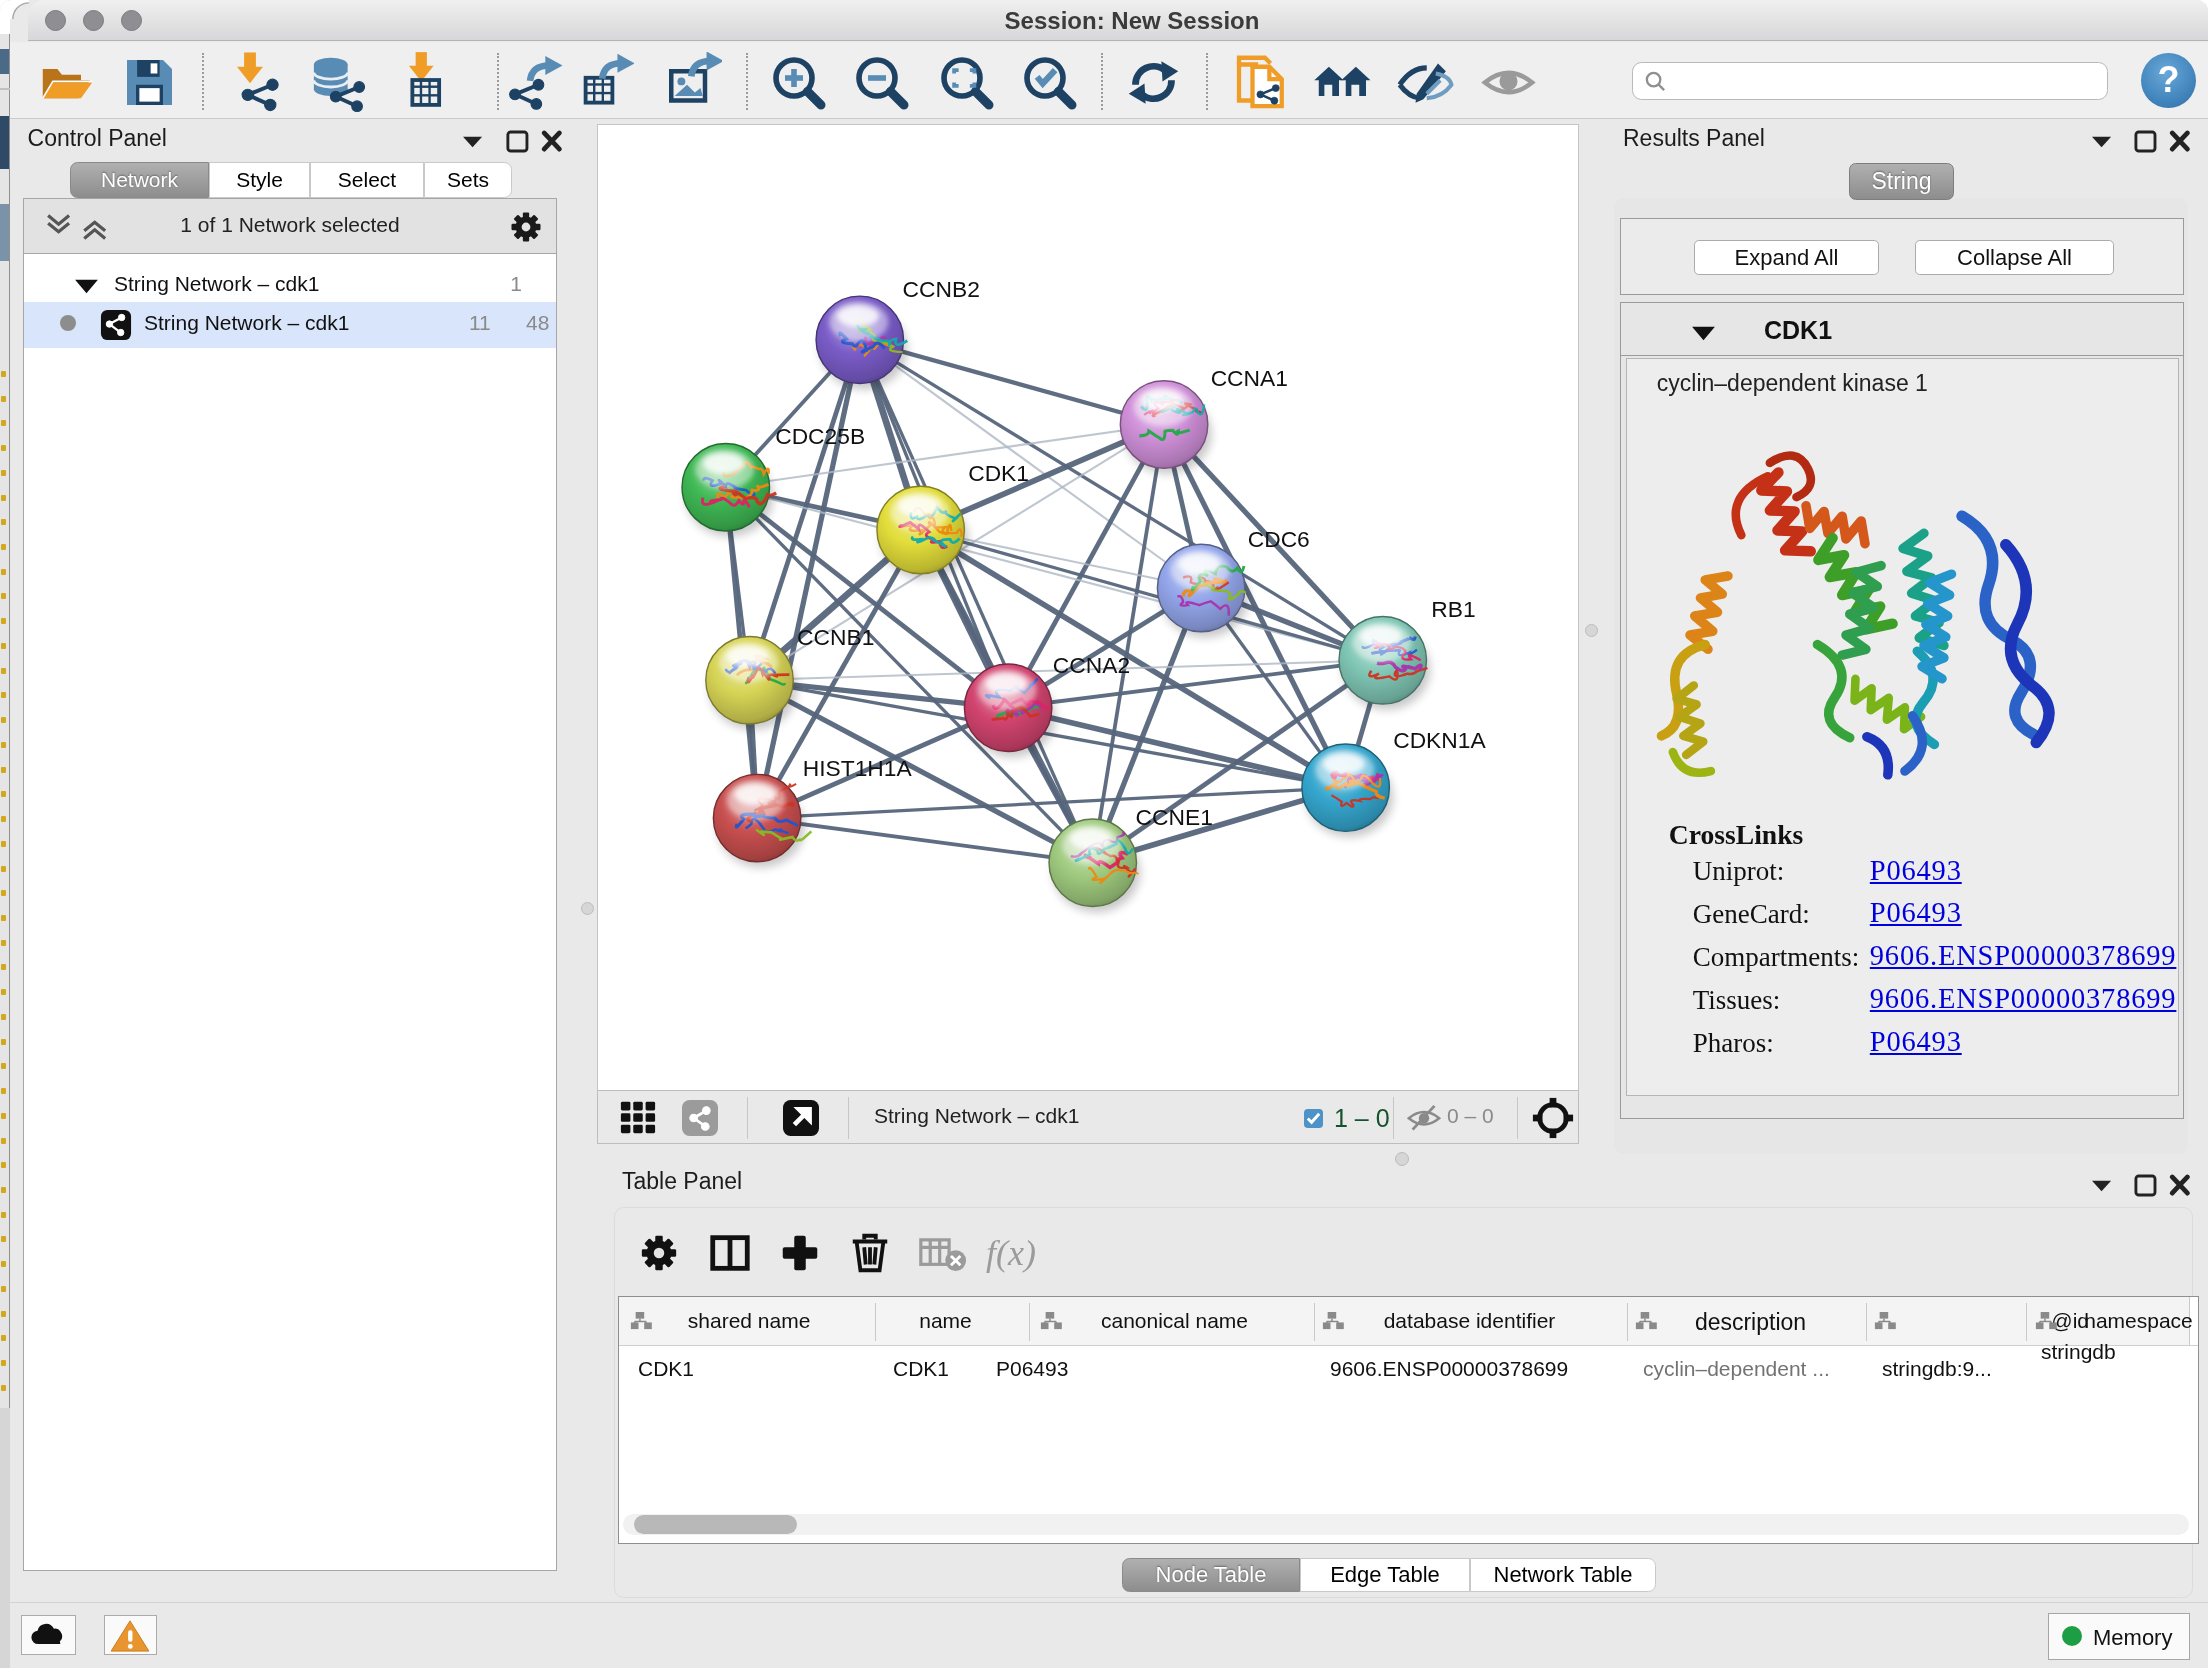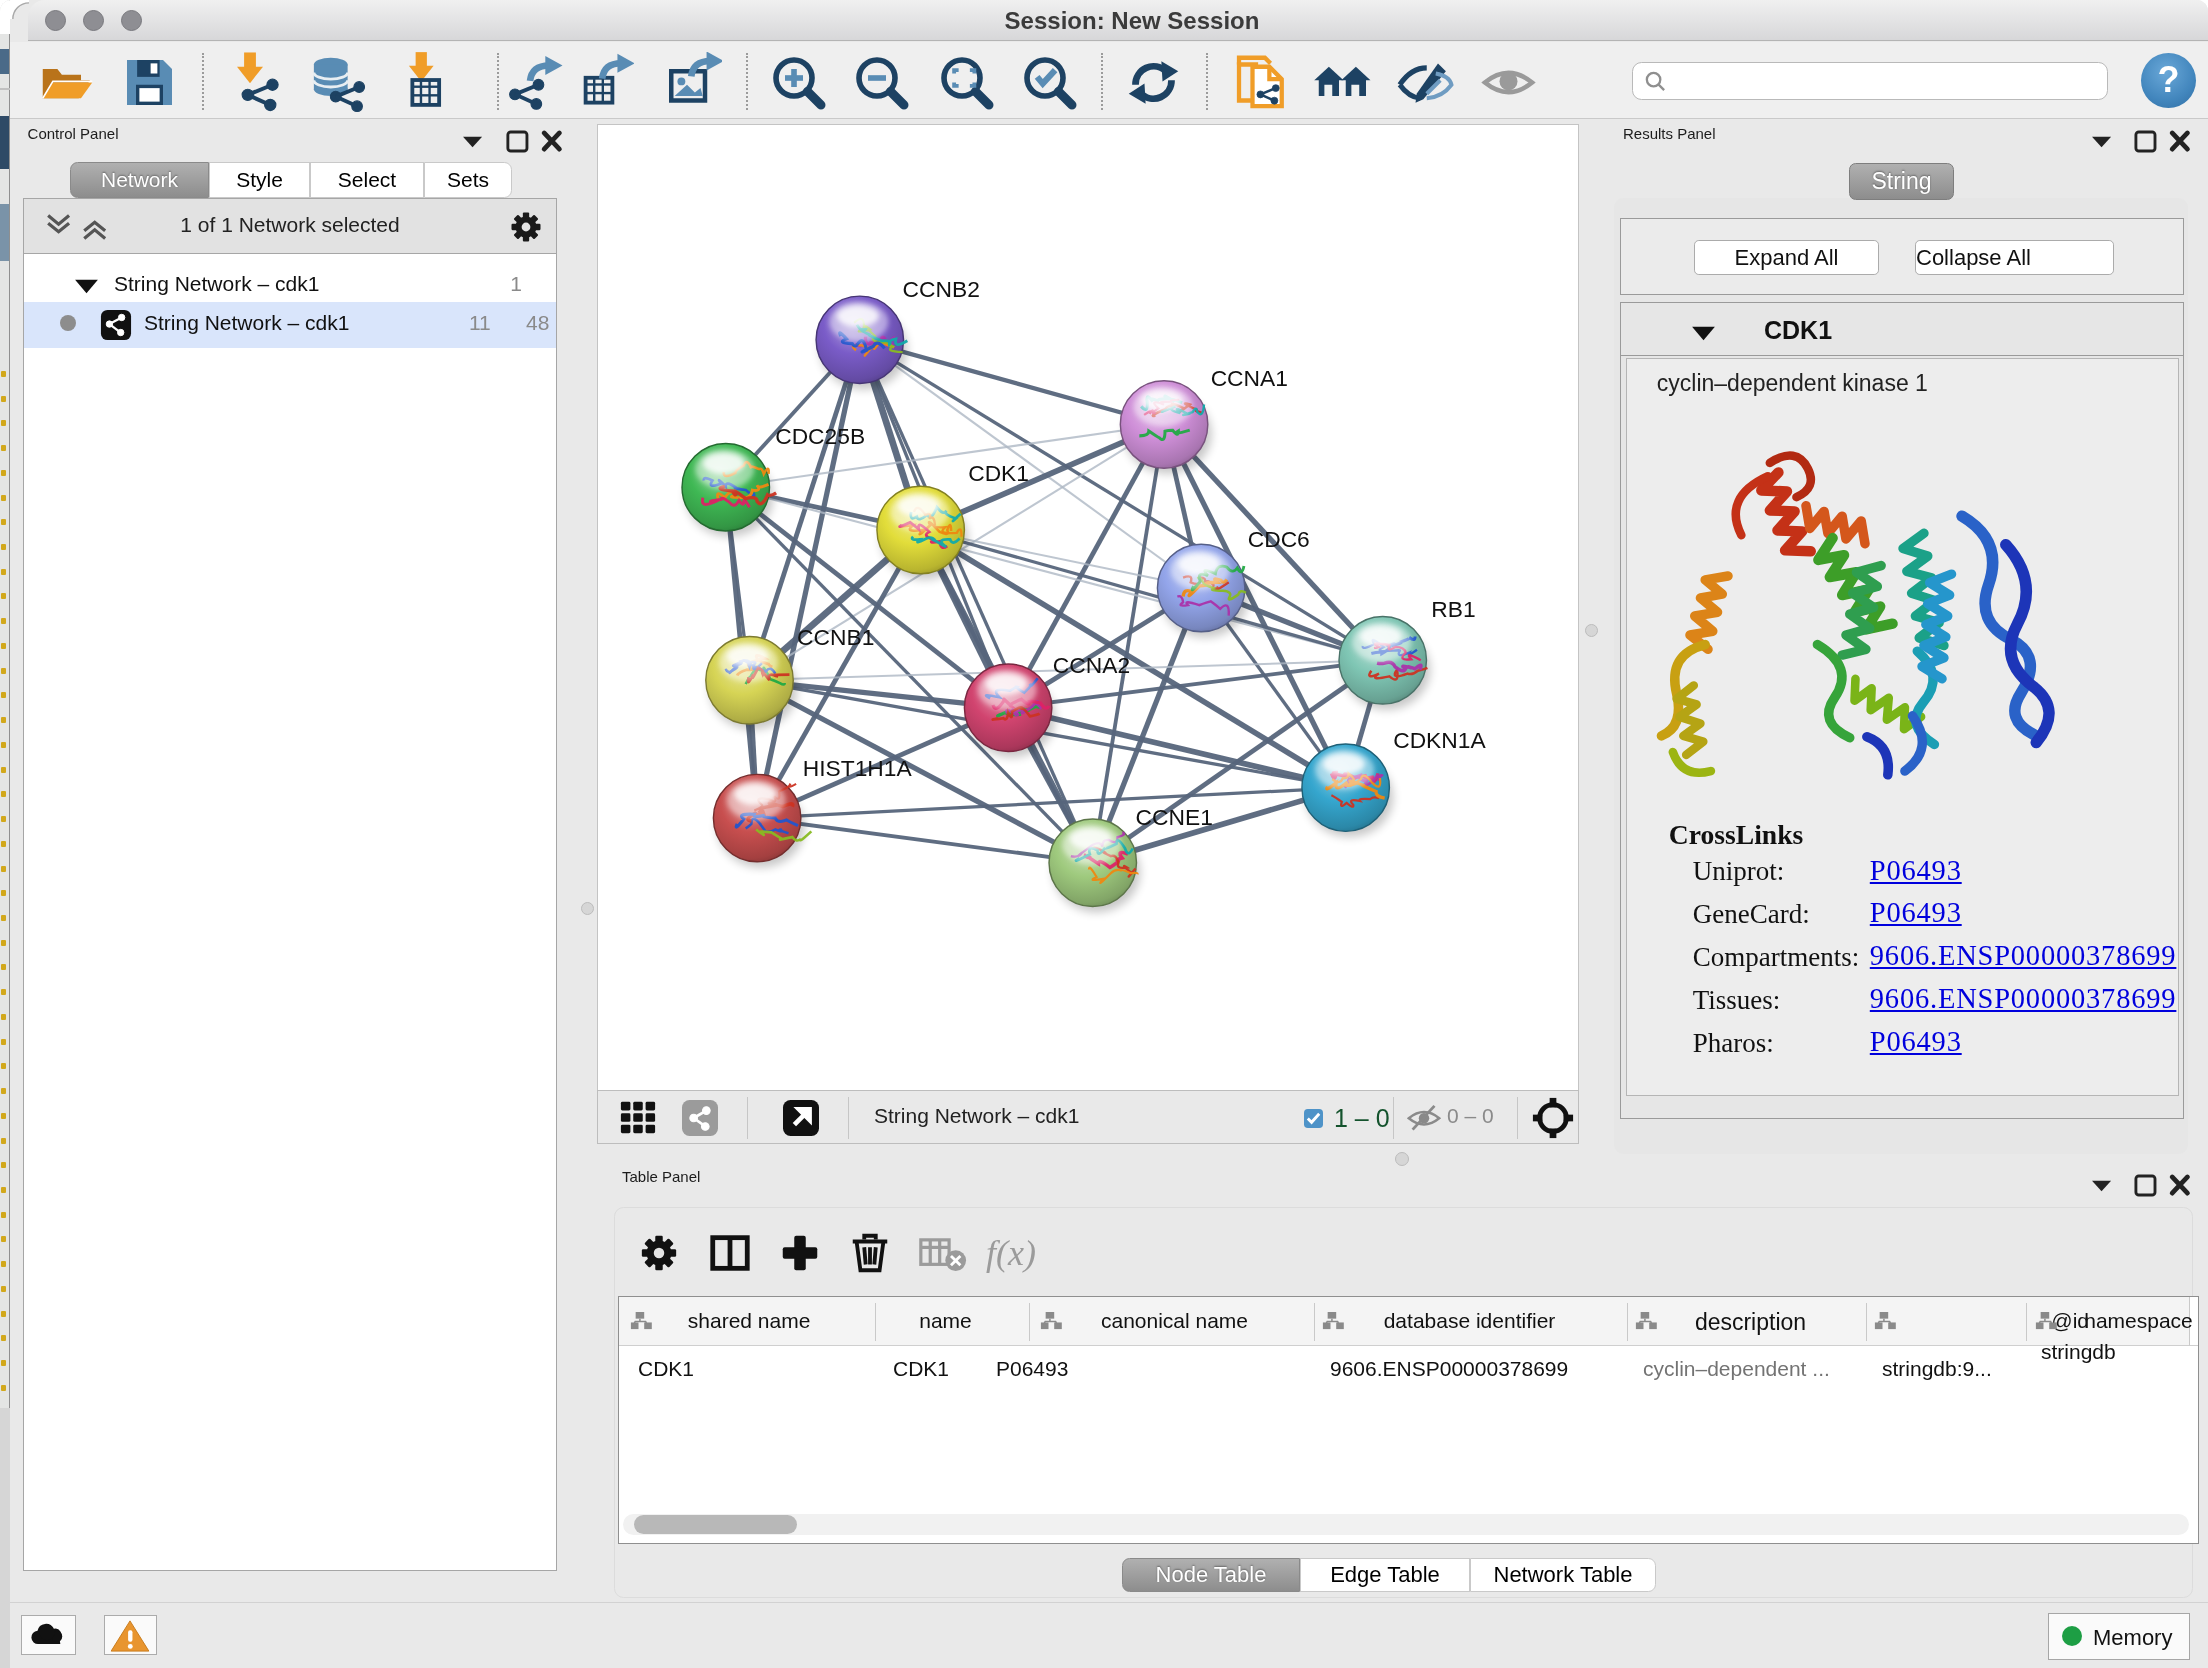--- a/index.html
+++ b/index.html
@@ -1,18 +1,18 @@
 <!DOCTYPE html>
 <html style="font-size:15px"><head><meta charset="utf-8"><style>
   * { margin:0; padding:0; box-sizing:border-box; }
   body { width:2208px; height:1668px; background:#fff; font-family:"Liberation Sans",sans-serif; position:relative; overflow:hidden; }
   #win { position:absolute; left:0; top:0; width:2208px; height:1668px; background:#e9e9e9; border-radius:11.4px 11.4px 0 0; overflow:hidden; }
   .abs { position:absolute; }
   .vsep { position:absolute; top:53px; height:57px; width:0; border-left:2.9px dotted #9b9b9b; }
-  .panetitle { font-size:15px; color:#1c1c1c; }
+  .panetitle { font-size:23px; color:#1c1c1c; }
   .graybar { background:linear-gradient(#b0b0b0,#8d8d8d); color:#fff; }
 </style></head><body>
 <div id="win">
 
 <div class="abs" style="left:0;top:0;width:2208px;height:41px;background:linear-gradient(#f0f0f0,#d7d7d9);border-bottom:1px solid #b4b4b4;border-radius:17px 17px 0 0;margin-left:28px;">
   <div class="abs" style="left:17px;top:9.5px;width:21px;height:21px;border-radius:50%;background:#8e8e93;border:1px solid #79797e;"></div>
   <div class="abs" style="left:55px;top:9.5px;width:21px;height:21px;border-radius:50%;background:#8e8e93;border:1px solid #79797e;"></div>
   <div class="abs" style="left:93px;top:9.5px;width:21px;height:21px;border-radius:50%;background:#8e8e93;border:1px solid #79797e;"></div>
   <div class="abs" style="left:0;top:6.7px;width:2208px;text-align:center;font-size:24px;font-weight:bold;color:#3b3b3b;">Session: New Session</div>
 </div>
@@ -607,21 +607,21 @@
 <div class="abs panetitle" style="left:1623px;top:125px;">Results Panel</div>
 <svg class="abs" width="105" height="25" style="left:2092px;top:129px" viewBox="0 0 110 26">
  <polygon points="0,8 20,8 10,19" fill="#222"></polygon>
  <rect x="46" y="3" width="20" height="20" fill="none" stroke="#222" stroke-width="3" rx="3"></rect>
  <path d="M84,4 L100,21 M100,4 L84,21" stroke="#222" stroke-width="5" stroke-linecap="round"></path>
 </svg>
 <div class="abs" style="left:1614px;top:198px;width:574px;height:956px;background:#e6e6e6;border-radius:9.5px;"></div>
 <div class="abs graybar" style="left:1849px;top:163px;width:105px;height:37px;border-radius:6.7px;border:1px solid #7e7e7e;text-align:center;font-size:23px;line-height:35px;text-shadow:0 -1px 1.9px rgba(0,0,0,.4);">String</div>
 <div class="abs" style="left:1620px;top:218px;width:564px;height:77px;background:#ebebeb;border:1px solid #9a9a9a;">
   <div class="abs" style="left:73px;top:21px;width:185px;height:35px;background:#fff;border:1px solid #ababab;border-radius:4.8px;text-align:center;font-size:22px;line-height:33px;color:#111;">Expand All</div>
-  <div class="abs" style="left:294px;top:21px;width:199px;height:35px;background:#fff;border:1px solid #ababab;border-radius:4.8px;text-align:left;font-size:22px;line-height:33px;color:#111;">Collapse All</div>
+  <div class="abs" style="left:294px;top:21px;width:199px;height:35px;background:#fff;border:1px solid #ababab;border-radius:4.8px;text-align:center;font-size:22px;line-height:33px;color:#111;">Collapse All</div>
 </div>
 <div class="abs" style="left:1620px;top:302px;width:564px;height:817px;background:#e6e6e6;border:1px solid #9a9a9a;">
   <svg width="25" height="19" viewBox="0 0 26 20" style="position:absolute;left:70px;top:21px">
         <polygon points="1,3 25,3 13,17" fill="#111"></polygon>
       </svg>
   <div class="abs" style="left:143px;top:13.3px;font-size:25px;font-weight:bold;color:#111;">CDK1</div>
   <div class="abs" style="left:0px;top:52px;width:562px;border-top:1px solid #9a9a9a;"></div>
   <div class="abs" style="left:4.8px;top:55px;width:553px;height:738px;background:#ededed;border:1px solid #b5b5b5;">
     <div class="abs" style="left:30px;top:11.4px;font-size:23px;color:#222;">cyclin–dependent kinase 1</div>
     <svg width="553" height="409" viewBox="0 0 581 430" style="position:absolute;left:0;top:43px">

